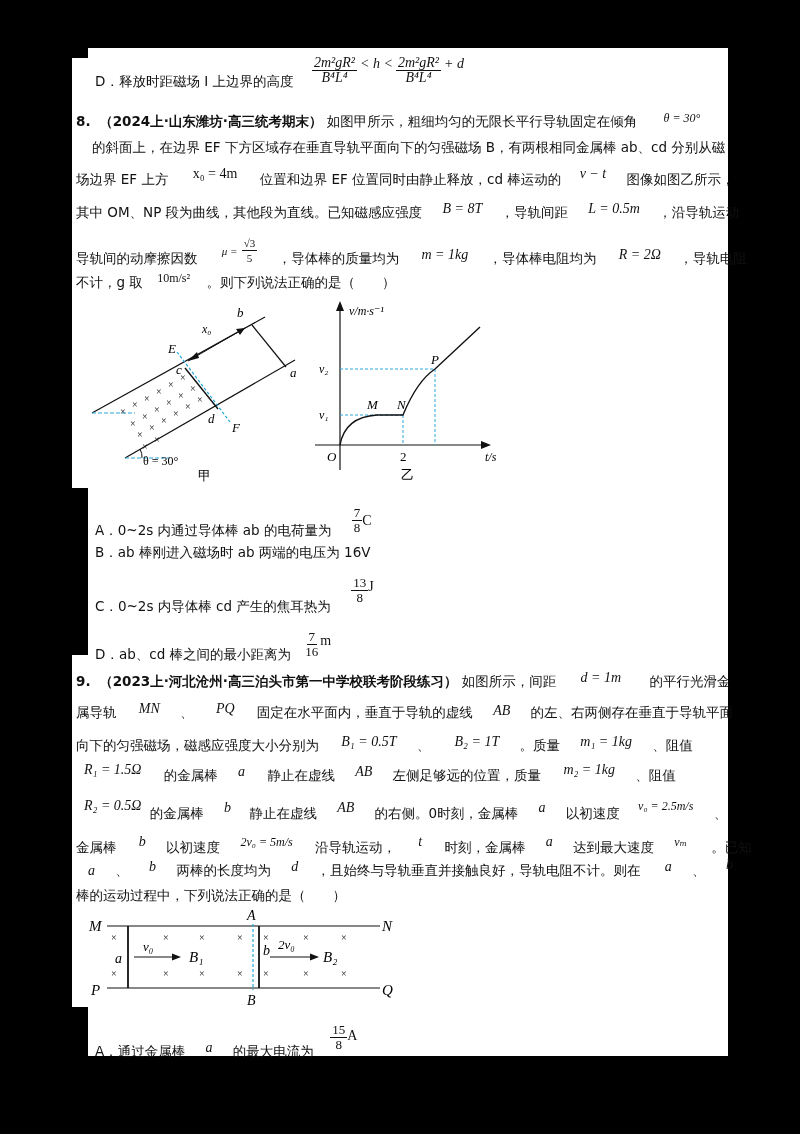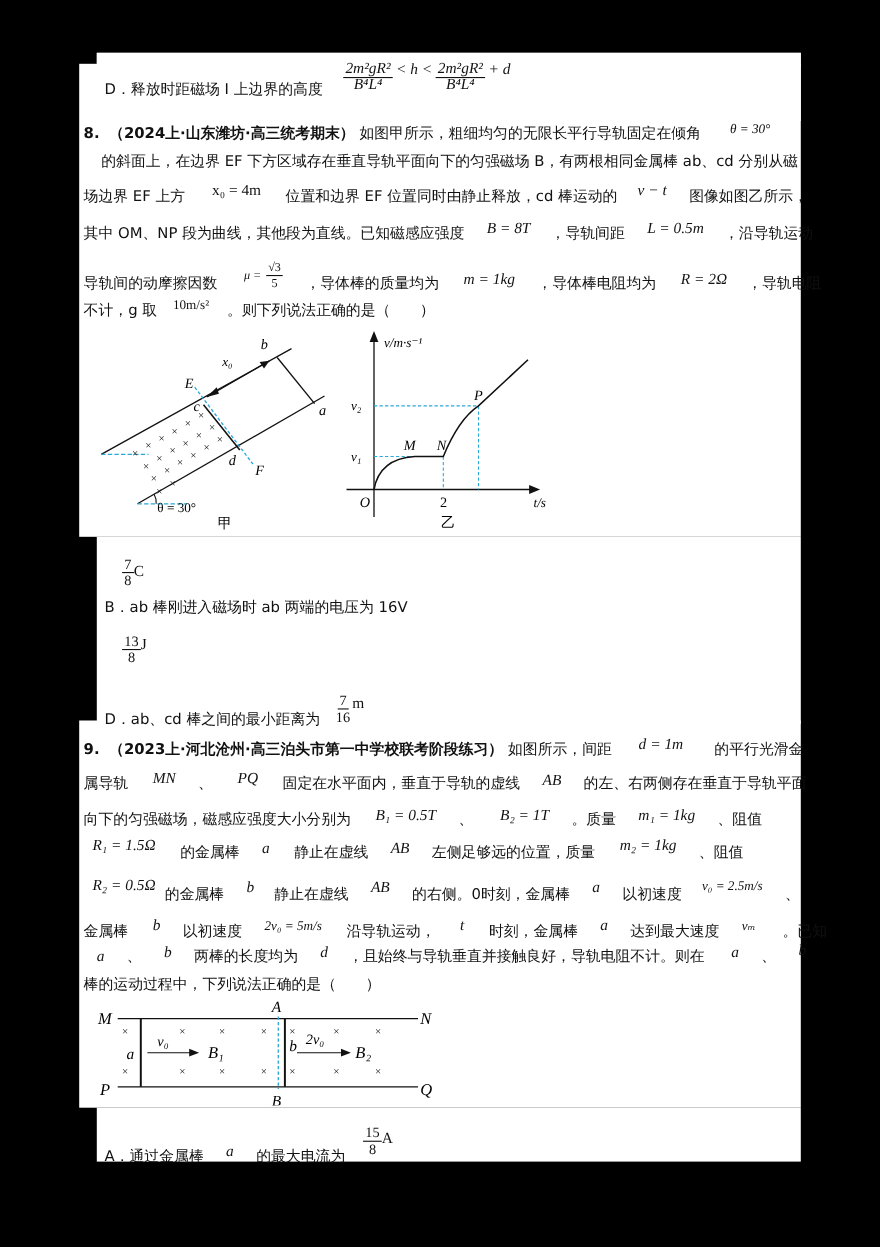--- a/index.html
+++ b/index.html
@@ -156,29 +156,31 @@
   <text x="14" y="124" font-size="12" font-style="italic">v₁</text>
   <text x="14" y="78" font-size="12" font-style="italic">v₂</text>
   <text x="62" y="114" font-size="13" font-style="italic">M</text>
   <text x="92" y="114" font-size="13" font-style="italic">N</text>
   <text x="126" y="69" font-size="13" font-style="italic">P</text>
   <text x="95" y="166" font-size="13">2</text>
   <text x="96" y="184" font-size="13">乙</text>
 </svg>
 
 <div class="line" style="left:95px;top:516px;">
+  <span>A．0~2s 内通过导体棒 ab 的电荷量为</span>
   <span class="frac" style="margin-left:16px;position:relative;top:-10px;">
     <span class="num">7</span>
     <span class="den">8</span>
   </span><span class="mr" style="position:relative;top:-10px;">C</span>
 </div>
 <div class="line" style="left:95px;top:543px;">
   <span>B．ab 棒刚进入磁场时 ab 两端的电压为 16V</span>
 </div>
 <div class="line" style="left:95px;top:592px;">
+  <span>C．0~2s 内导体棒 cd 产生的焦耳热为</span>
   <span class="frac" style="margin-left:16px;position:relative;top:-16px;">
     <span class="num">13</span>
     <span class="den">8</span>
   </span><span class="mr" style="position:relative;top:-20px;">J</span>
 </div>
 <div class="line" style="left:95px;top:640px;">
   <span>D．ab、cd 棒之间的最小距离为</span>
   <span class="frac" style="margin-left:8px;position:relative;top:-10px;">
     <span class="num">7</span>
     <span class="den">16</span>

